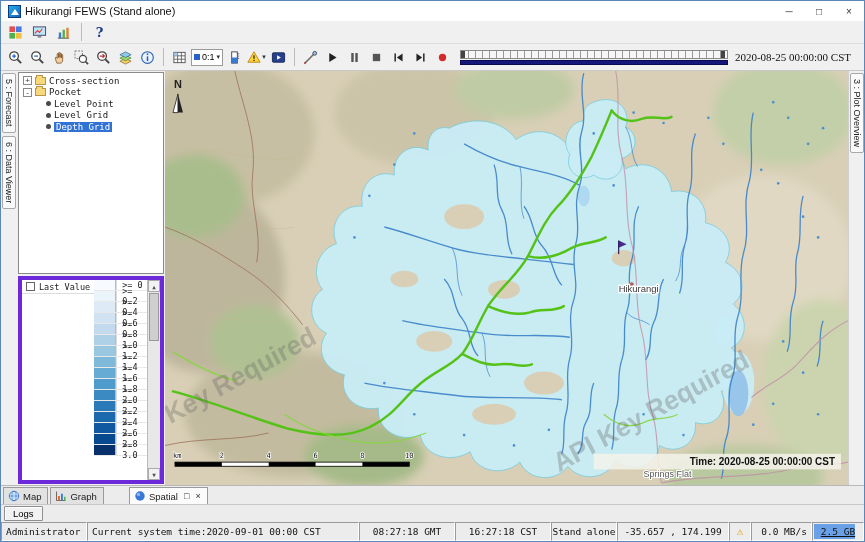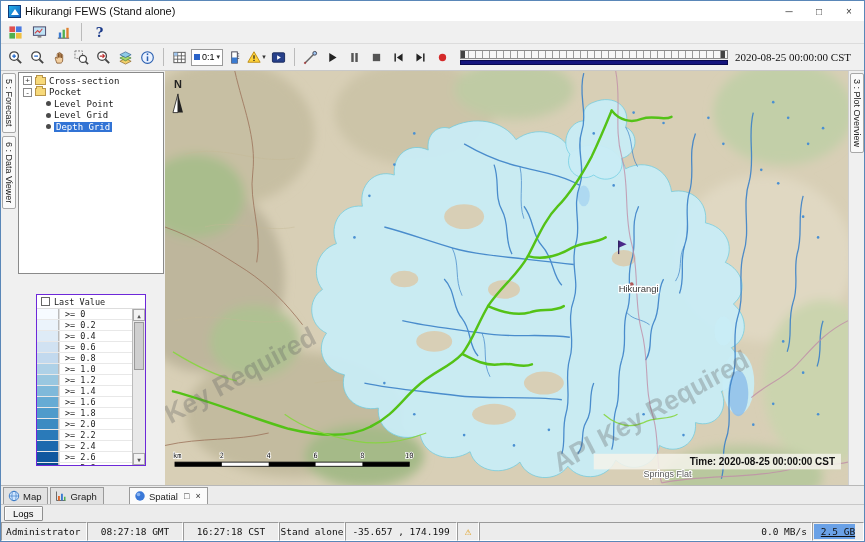--- a/index.html
+++ b/index.html
@@ -46,21 +46,21 @@
   .left-panel { width:148px; flex:none; display:flex; flex-direction:column; background:#f0f0f0; }
   .tree-panel { height:202px; background:#fff; border:1px solid #8a8a8a; margin:1px; overflow:hidden; padding:2px 1px; font-family:"DejaVu Sans Mono",monospace; font-size:9px; color:#222; }
   .tree-row { display:flex; align-items:center; height:11.5px; gap:3px; padding-left:3px; white-space:nowrap; }
   .tree-row.child { padding-left:26px; }
   .expander { width:9px; height:9px; border:1px solid #888; background:#fff; font-size:8px; line-height:7px; text-align:center; color:#333; flex:none; font-family:"Liberation Sans",sans-serif; }
   .folder-icon { width:11px; height:8px; background:#f7d97a; border:1px solid #b8954a; flex:none; position:relative; }
   .folder-icon::before { content:""; position:absolute; top:-3px; left:0; width:5px; height:2px; background:#f7d97a; border:1px solid #b8954a; border-bottom:none; }
   .bullet { width:5px; height:5px; border-radius:50%; background:#4a4a4a; flex:none; }
   .tree-label.selected { background:#3173d5; color:#fff; padding:0 2px; }
 
-  .legend-panel { flex:1; background:#fff; border:1px solid #6d28d9; margin:19px; display:flex; flex-direction:column; overflow:hidden; font-family:"DejaVu Sans Mono",monospace; }
+  .legend-panel { flex:1; background:#fff; border:4px solid #6d28d9; margin:1px; display:flex; flex-direction:row; overflow:hidden; font-family:"DejaVu Sans Mono",monospace; }
   .legend-header { height:14px; display:flex; align-items:center; gap:4px; padding:1px 4px; border-bottom:1px solid #ddd; flex:none; }
   .cbx { width:9px; height:9px; border:1px solid #666; background:#fff; flex:none; }
   .legend-title { font-size:8.5px; color:#222; }
   .legend-body { flex:1; display:flex; min-height:0; }
   .legend-list { flex:1; overflow:hidden; }
   .lg-row { display:flex; align-items:center; height:11px; border-bottom:1px solid #e8e8e8; }
   .lg-swatch { width:22px; height:10px; border-right:1px solid #bbb; flex:none; }
   .lg-label { font-size:8.5px; color:#222; padding-left:5px; border-left:1px solid #ddd; height:100%; display:flex; align-items:center; flex:1; }
   .vscroll { width:13px; flex:none; background:#e8e8e8; border-left:1px solid #bbb; display:flex; flex-direction:column; font-size:6px; color:#555; }
   .vs-btn { height:12px; border:1px solid #aaa; background:#f2f2f2; display:flex; align-items:center; justify-content:center; flex:none; }
@@ -587,20 +587,21 @@
       <span class="mini">×</span>
     </span>
   </div>
 
   <div class="logsrow">
     <button class="logs-btn">Logs</button>
   </div>
 
   <div class="statusbar">
     <span class="sb-cell" style="width:86px">Administrator</span>
+    <span class="sb-cell" style="width:272px">Current system time:2020-09-01 00:00 CST</span>
     <span class="sb-cell" style="width:96px;justify-content:center">08:27:18 GMT</span>
     <span class="sb-cell" style="width:96px;justify-content:center">16:27:18 CST</span>
     <span class="sb-cell" style="width:66px;justify-content:center">Stand alone</span>
     <span class="sb-cell" style="width:112px;justify-content:center">-35.657 , 174.199</span>
     <span class="sb-cell sb-warn" style="width:22px">⚠</span>
     <span class="sb-cell sb-net">0.0 MB/s</span>
     <span class="sb-cell sb-mem">
       <span class="fill"></span>
       <span>2.5 GB</span>
     </span>

